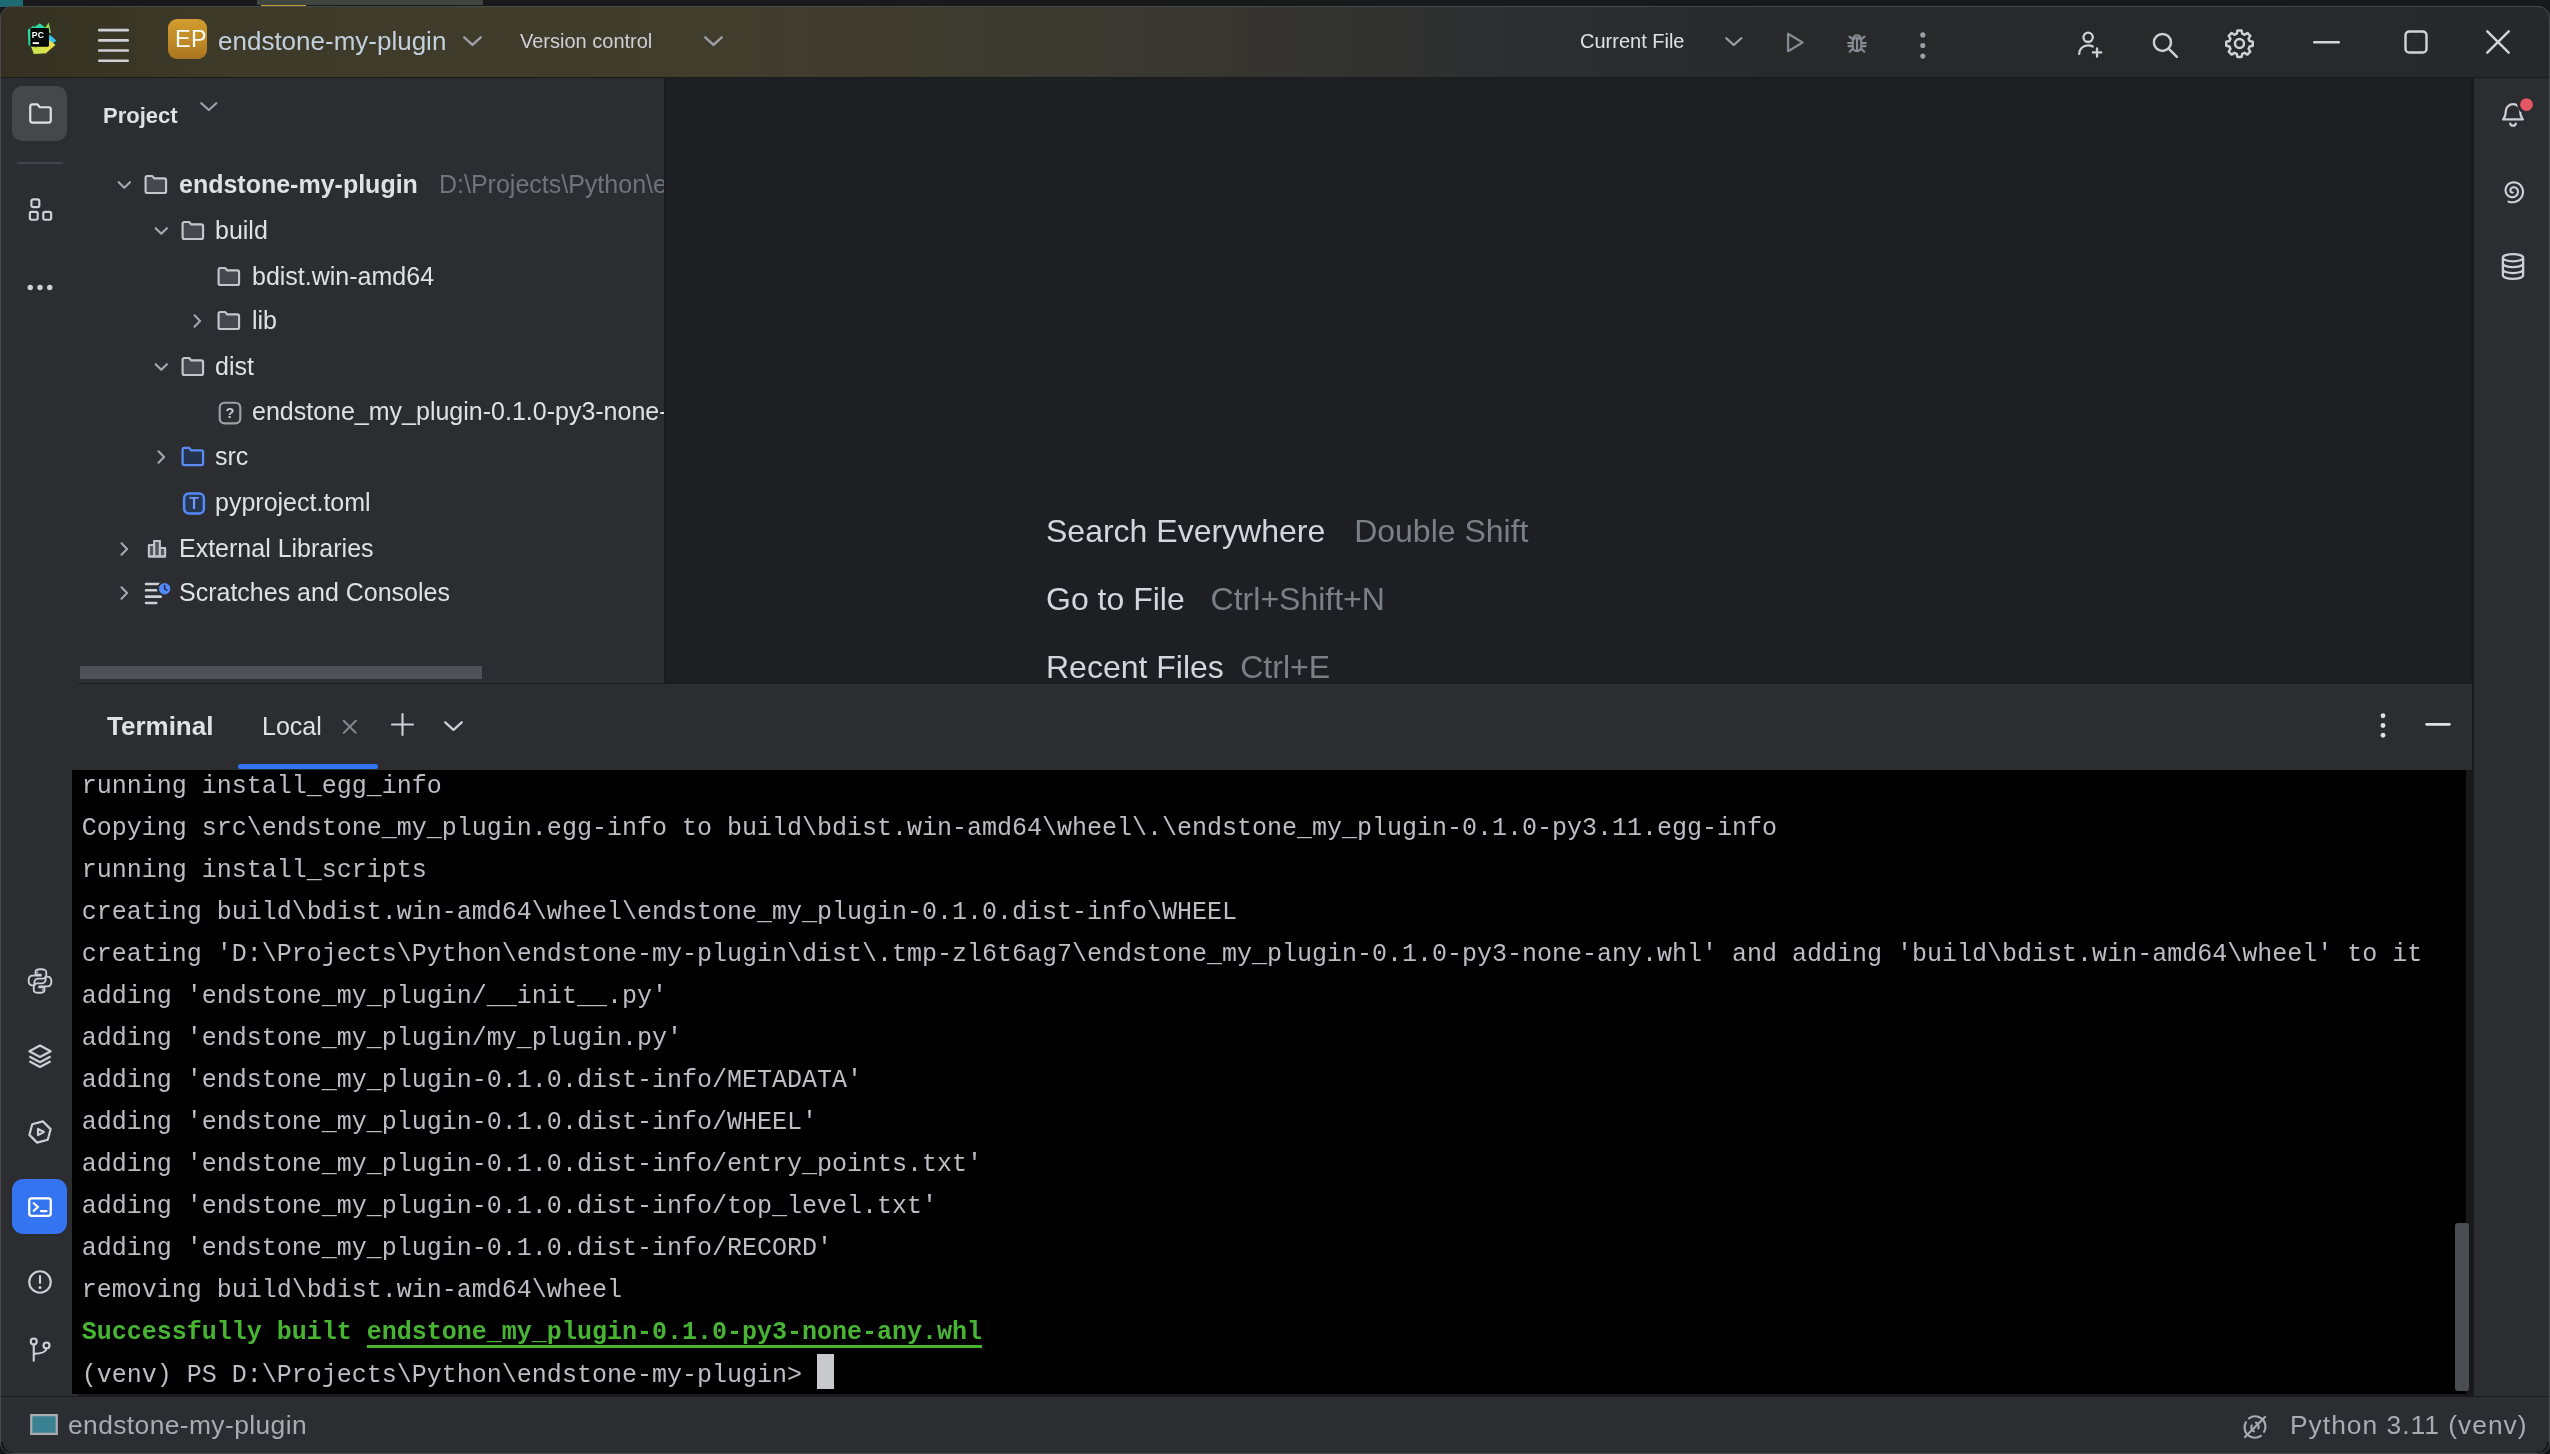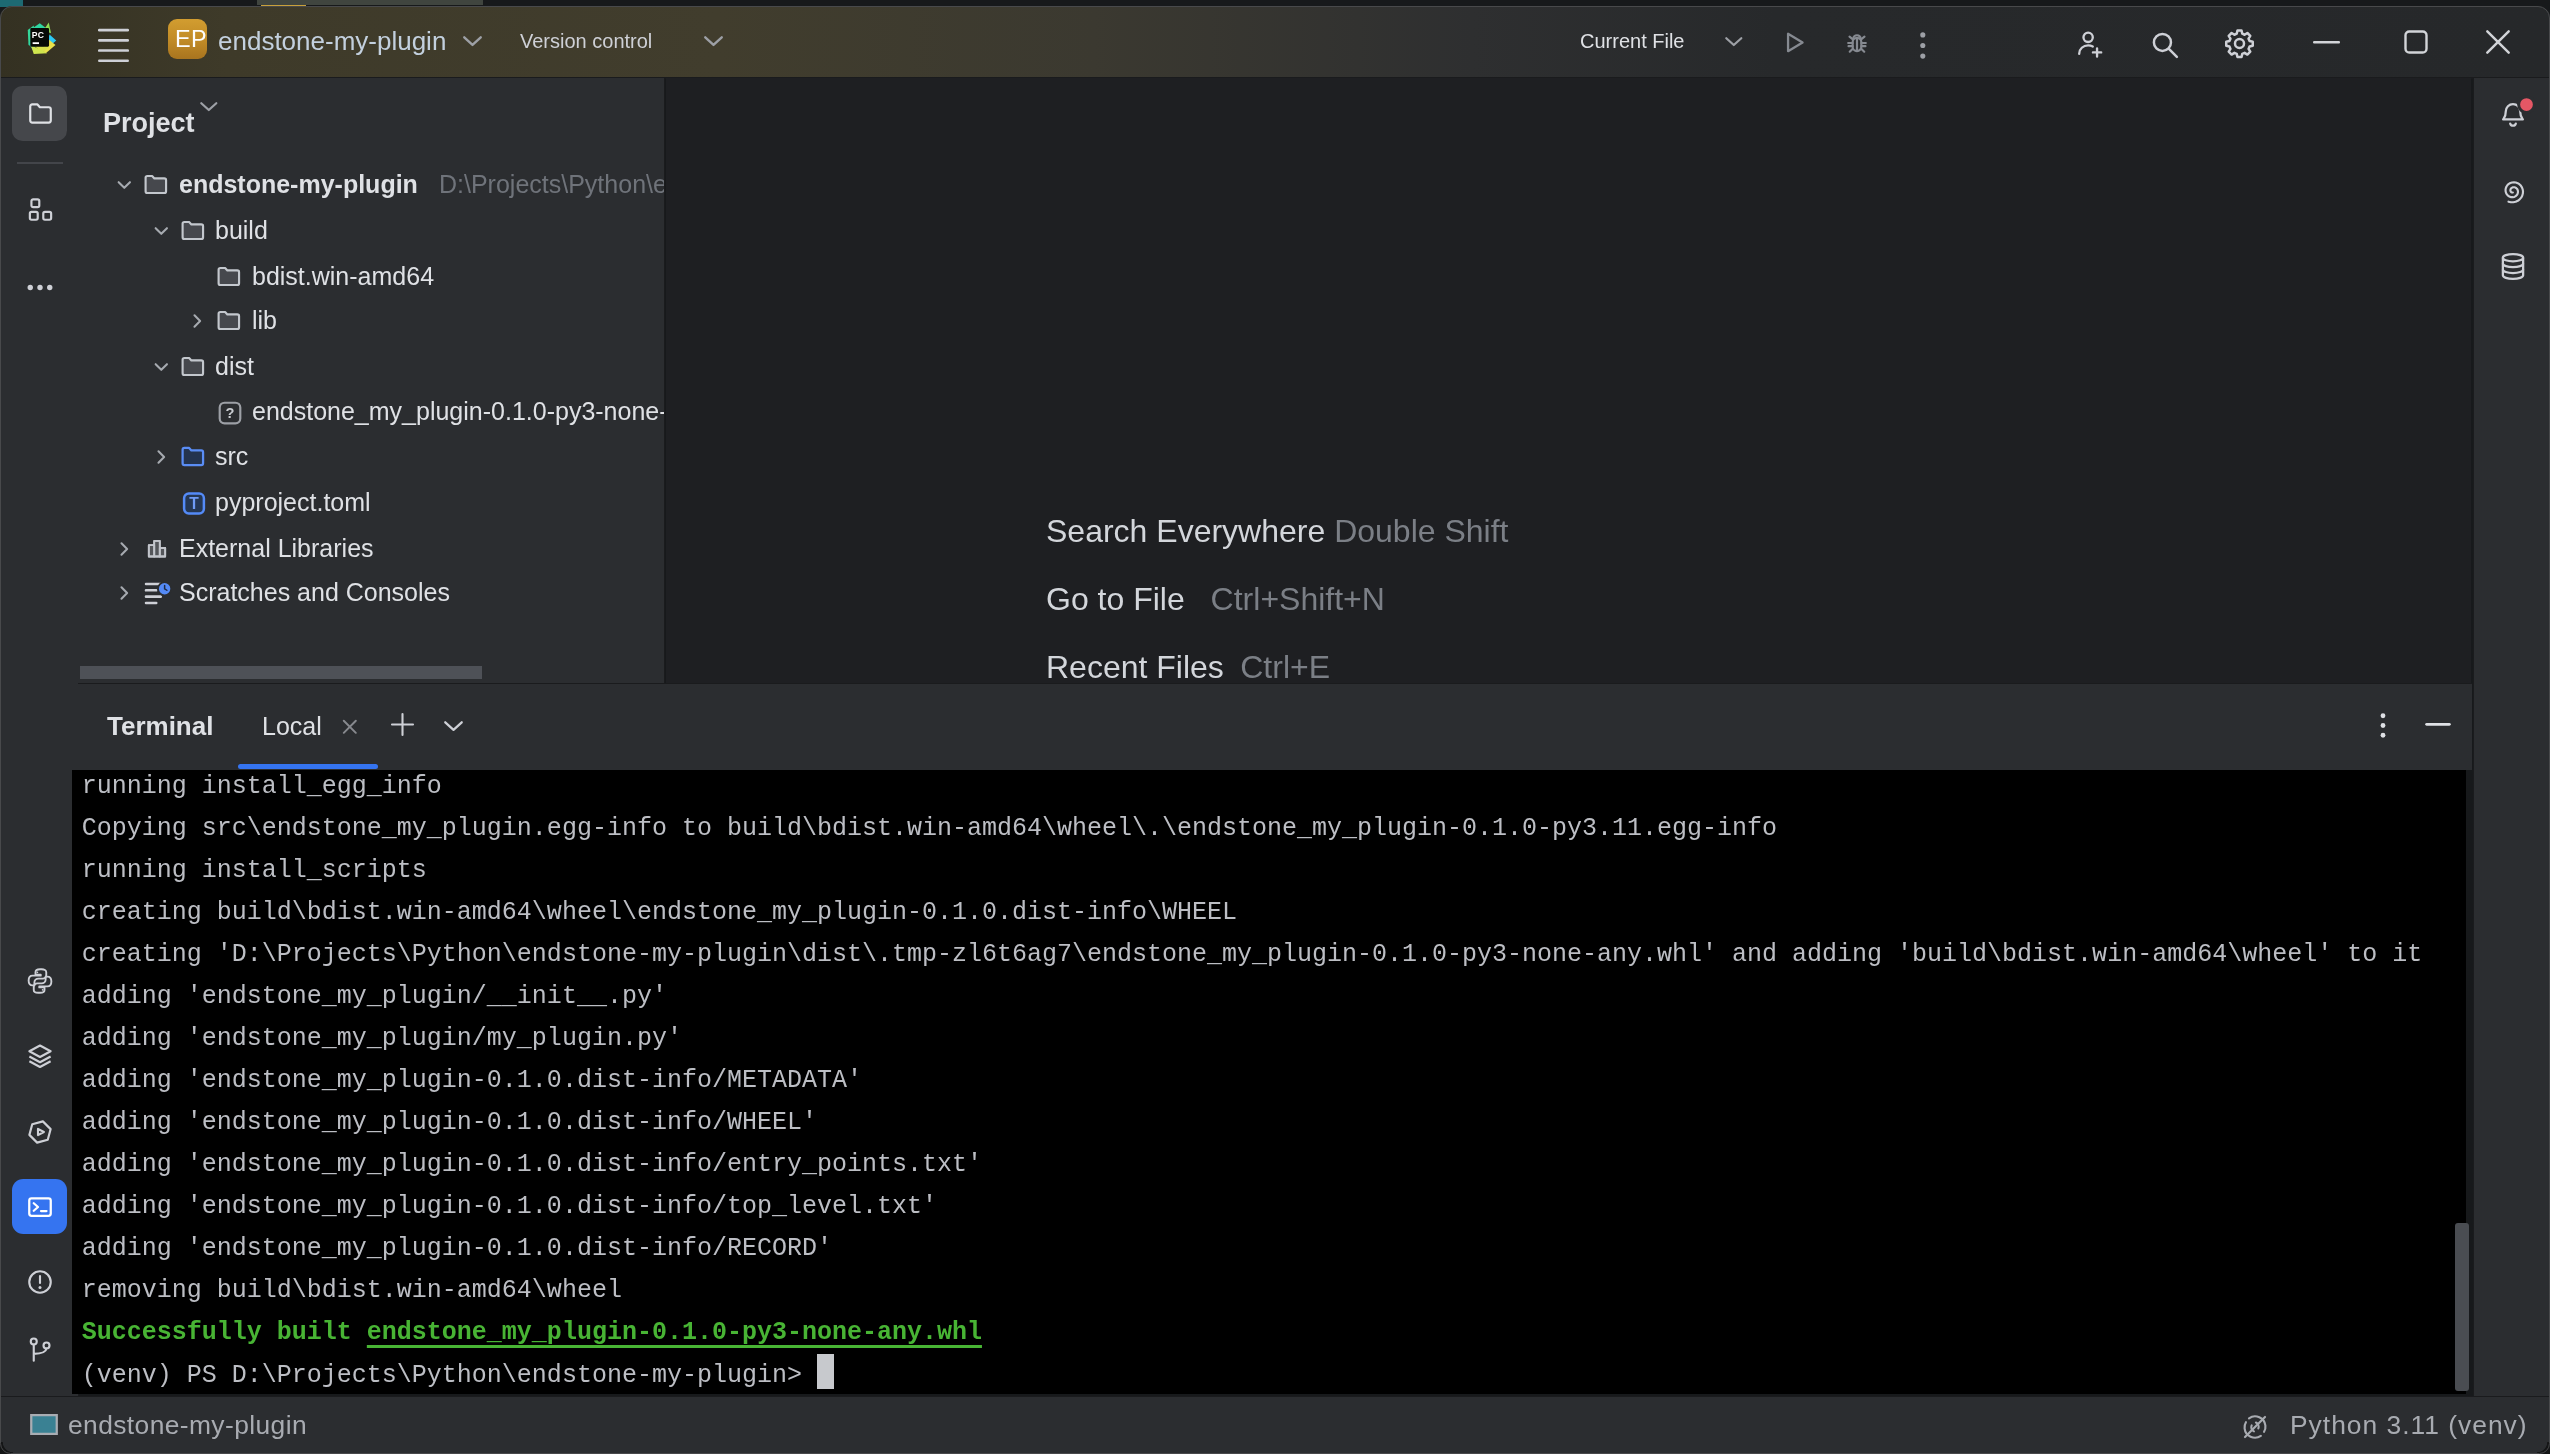--- a/index.html
+++ b/index.html
@@ -205,21 +205,21 @@
     </svg>
 
     <svg class="abs" style="left:23.4px;top:172px" width="32" height="33" viewBox="0 0 24 24" fill="none" stroke="#ced0d6" stroke-width="1.7">
       <ellipse cx="12" cy="5.4" rx="7.6" ry="2.7"></ellipse>
       <path d="M4.4 5.4v13.2c0 1.5 3.4 2.7 7.6 2.7s7.6-1.2 7.6-2.7V5.4"></path>
       <path d="M4.4 9.8c0 1.5 3.4 2.7 7.6 2.7s7.6-1.2 7.6-2.7M4.4 14.2c0 1.5 3.4 2.7 7.6 2.7s7.6-1.2 7.6-2.7"></path>
     </svg>
   </div>
   <div id="project" class="abs">
 
-    <div class="abs" style="left:25px;top:26px;height:38px;line-height:38px;color:#dfe1e5;font-size:27px;font-weight:600">Project</div>
+    <div class="abs" style="left:25px;top:19px;height:38px;line-height:38px;color:#dfe1e5;font-size:22px;font-weight:600">Project</div>
     <svg class="abs" style="left:121px;top:23.4px" width="19.6" height="12" viewBox="0 0 26 16">
       <path d="M3 3l10 9L23 3" stroke="#9da0a6" stroke-width="3" fill="none" stroke-linecap="round" stroke-linejoin="round"></path>
     </svg>
 
     <div class="row" style="left:0;top:84px;width:586px">
       <svg class="chev" style="left:35px" width="22.6" height="26" viewBox="0 0 24 24">
         <path d="M6 9l6 6 6-6" stroke="#a6aab0" stroke-width="2.2" fill="none" stroke-linecap="round" stroke-linejoin="round"></path>
       </svg>
       <svg class="ticon" style="left:63px" width="29" height="27" viewBox="0 0 24 24">
         <path d="M3.2 6c0-.9.7-1.6 1.6-1.6h4.2l2 2.2h8.8c.9 0 1.6.7 1.6 1.6v9.8c0 .9-.7 1.6-1.6 1.6H4.8c-.9 0-1.6-.7-1.6-1.6z" fill="#46484d" stroke="#c3c7cd" stroke-width="1.9" stroke-linejoin="round"></path>
@@ -309,21 +309,21 @@
         </g>
         <circle cx="28.5" cy="9" r="8.8" fill="#548af7" stroke="#2b2d30" stroke-width="2.4"></circle>
         <path d="M28.5 4.8V9l3 2" stroke="#1e2b45" stroke-width="2" fill="none" stroke-linecap="round"></path>
       </svg>
       <span style="position:absolute;left:101px">Scratches and Consoles</span>
     </div>
 
     <div class="abs" style="left:1.5px;top:588px;width:402px;height:13px;background:#4e5157"></div>
   </div>
   <div id="editor" class="abs">
-    <div class="abs" style="left:380px;top:435px;font-size:32px;color:#d3d6db;white-space:nowrap">Search Everywhere <span style="color:#7b7f86;margin-left:0">Double Shift</span></div>
+    <div class="abs" style="left:380px;top:435px;font-size:32px;color:#d3d6db;white-space:nowrap">Search Everywhere <span style="color:#7b7f86;margin-left:20px">Double Shift</span></div>
     <div class="abs" style="left:380px;top:503px;font-size:32px;color:#d3d6db;white-space:nowrap">Go to File <span style="color:#7b7f86;margin-left:17px">Ctrl+Shift+N</span></div>
     <div class="abs" style="left:380px;top:571px;font-size:32px;color:#d3d6db;white-space:nowrap">Recent Files <span style="color:#7b7f86;margin-left:7.5px">Ctrl+E</span></div>
   </div>
   <div id="termhead" class="abs">
     <div class="abs" style="left:29px;top:0;height:85px;line-height:85px;font-size:26px;font-weight:700;color:#dfe1e5">Terminal</div>
     <div class="abs" style="left:184px;top:0;height:85px;line-height:85px;font-size:25px;color:#dfe1e5">Local</div>
     <svg class="abs" style="left:262px;top:33px" width="19.6" height="19.6" viewBox="0 0 26 26">
       <path d="M5 5l16 16M21 5L5 21" stroke="#87898e" stroke-width="2.6" stroke-linecap="round"></path>
     </svg>
     <svg class="abs" style="left:311px;top:27px" width="27" height="27" viewBox="0 0 36 36">

